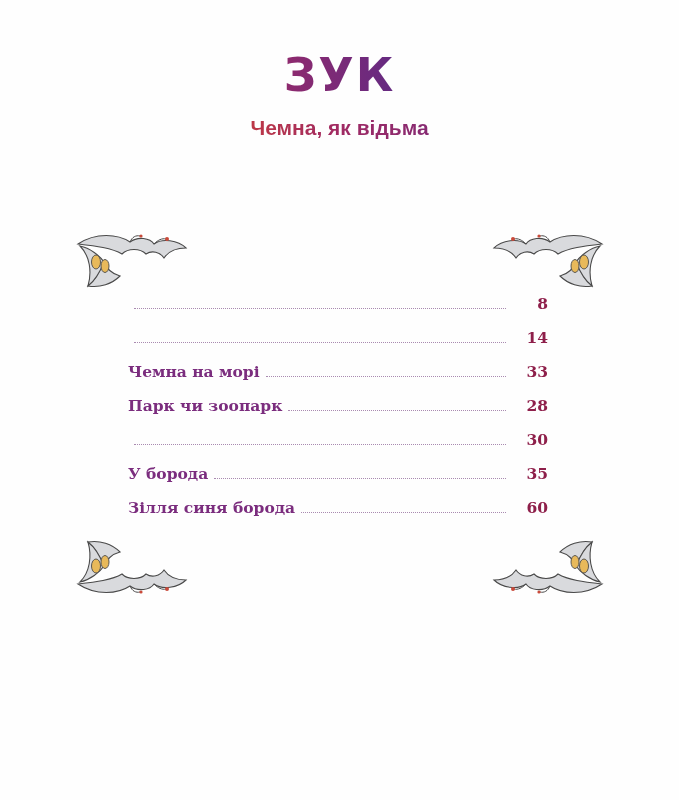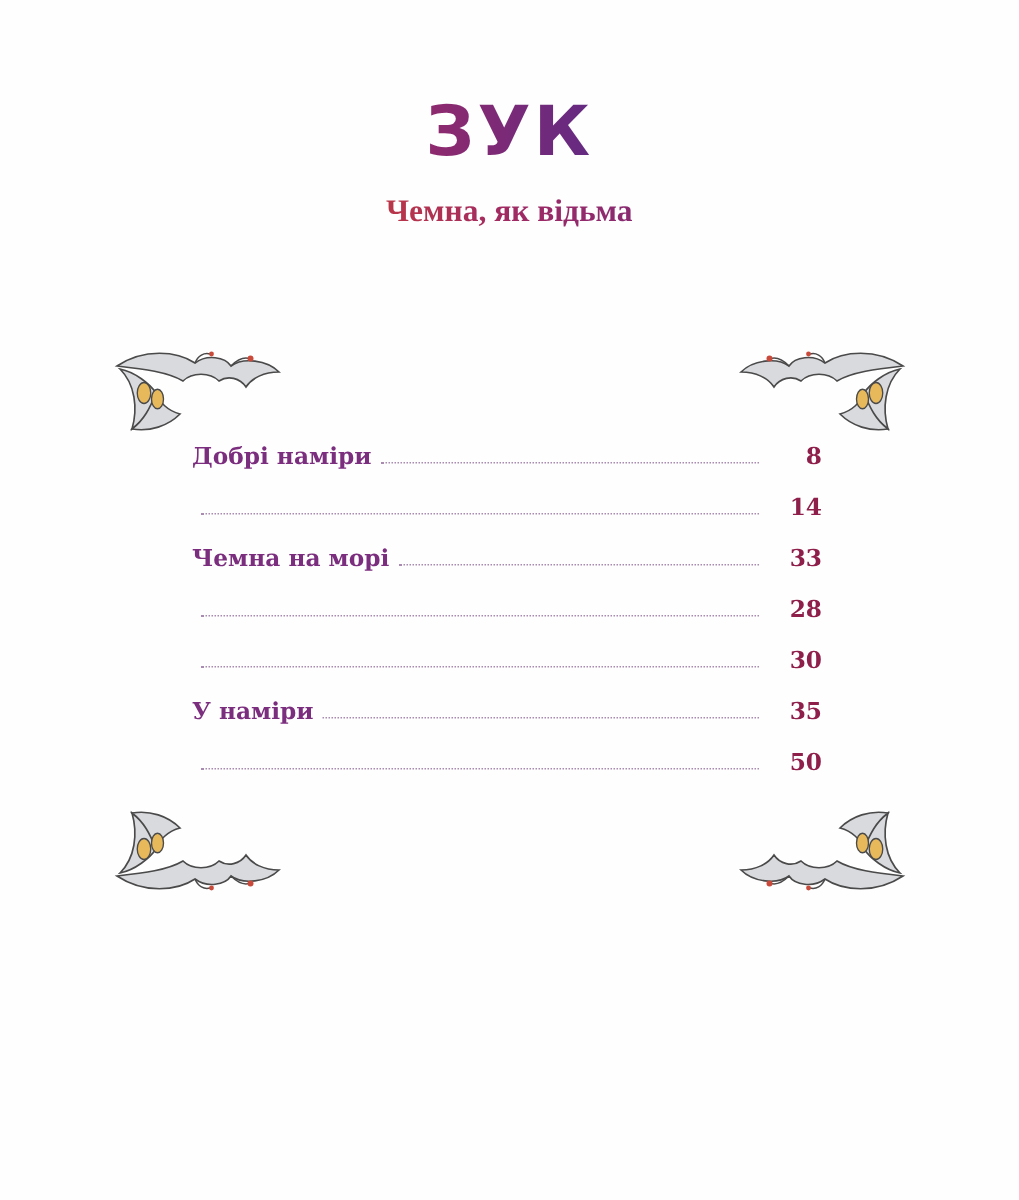--- a/index.html
+++ b/index.html
@@ -29,31 +29,31 @@
     right: 0;
     text-align: center;
   }
 
   .book-title {
     font-family: "DejaVu Sans", sans-serif;
     font-weight: bold;
     font-size: 46px;
     letter-spacing: 2px;
     line-height: 1;
-    margin: 16px;
+    margin: 4px;
     background: linear-gradient(90deg, #e8622a 0%, #d8442f 18%, #8e2a6e 42%, #5b2a86 62%, #7a2b7e 80%, #c0392b 100%);
     -webkit-background-clip: text;
     background-clip: text;
     color: transparent;
     -webkit-text-fill-color: transparent;
     text-shadow: none;
   }
 
   .book-subtitle {
-    font-family: Liberation Serif, serif;
+    font-family: Liberation Sans, sans-serif;
     font-weight: bold;
     font-size: 21px;
     margin: 18px 0 0 0;
     background: linear-gradient(90deg, #e06a22 0%, #d6452c 25%, #a02a63 50%, #6a2b84 78%, #8e2a6e 100%);
     -webkit-background-clip: text;
     background-clip: text;
     color: transparent;
     -webkit-text-fill-color: transparent;
   }
 
@@ -224,46 +224,47 @@
         </g>
         <g fill="#c94a3a">
           <circle cx="101" cy="13" r="2"></circle>
           <circle cx="75" cy="10" r="1.6"></circle>
         </g>
       </svg>
     </div>
 
     <ul class="toc-list">
       <li class="toc-item">
-        <span class="toc-title">Добрі наміри</span>
         <span class="toc-leader"></span>
         <span class="toc-page">8</span>
       </li>
       <li class="toc-item">
         <span class="toc-leader"></span>
         <span class="toc-page">14</span>
       </li>
       <li class="toc-item">
         <span class="toc-title">Чемна на морі</span>
         <span class="toc-leader"></span>
         <span class="toc-page">33</span>
       </li>
       <li class="toc-item">
+        <span class="toc-title">Парк чи зоопарк</span>
         <span class="toc-leader"></span>
         <span class="toc-page">28</span>
       </li>
       <li class="toc-item">
         <span class="toc-leader"></span>
         <span class="toc-page">30</span>
       </li>
       <li class="toc-item">
-        <span class="toc-title">У наміри</span>
+        <span class="toc-title">У борода</span>
         <span class="toc-leader"></span>
         <span class="toc-page">35</span>
       </li>
       <li class="toc-item">
-        <span class="toc-leader"></span>
-        <span class="toc-page">50</span>
+        <span class="toc-title">Зілля синя борода</span>
+        <span class="toc-leader"></span>
+        <span class="toc-page">60</span>
       </li>
     </ul>
 
   </div>
 </div>
 
 </body></html>

